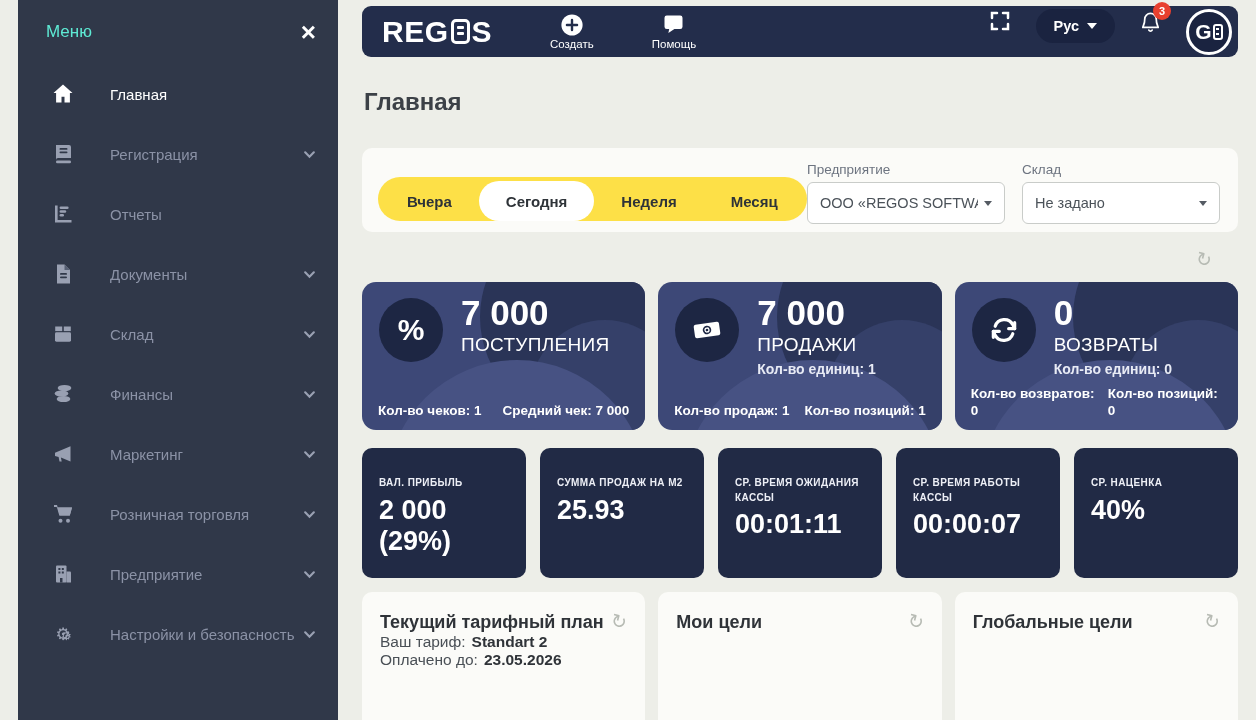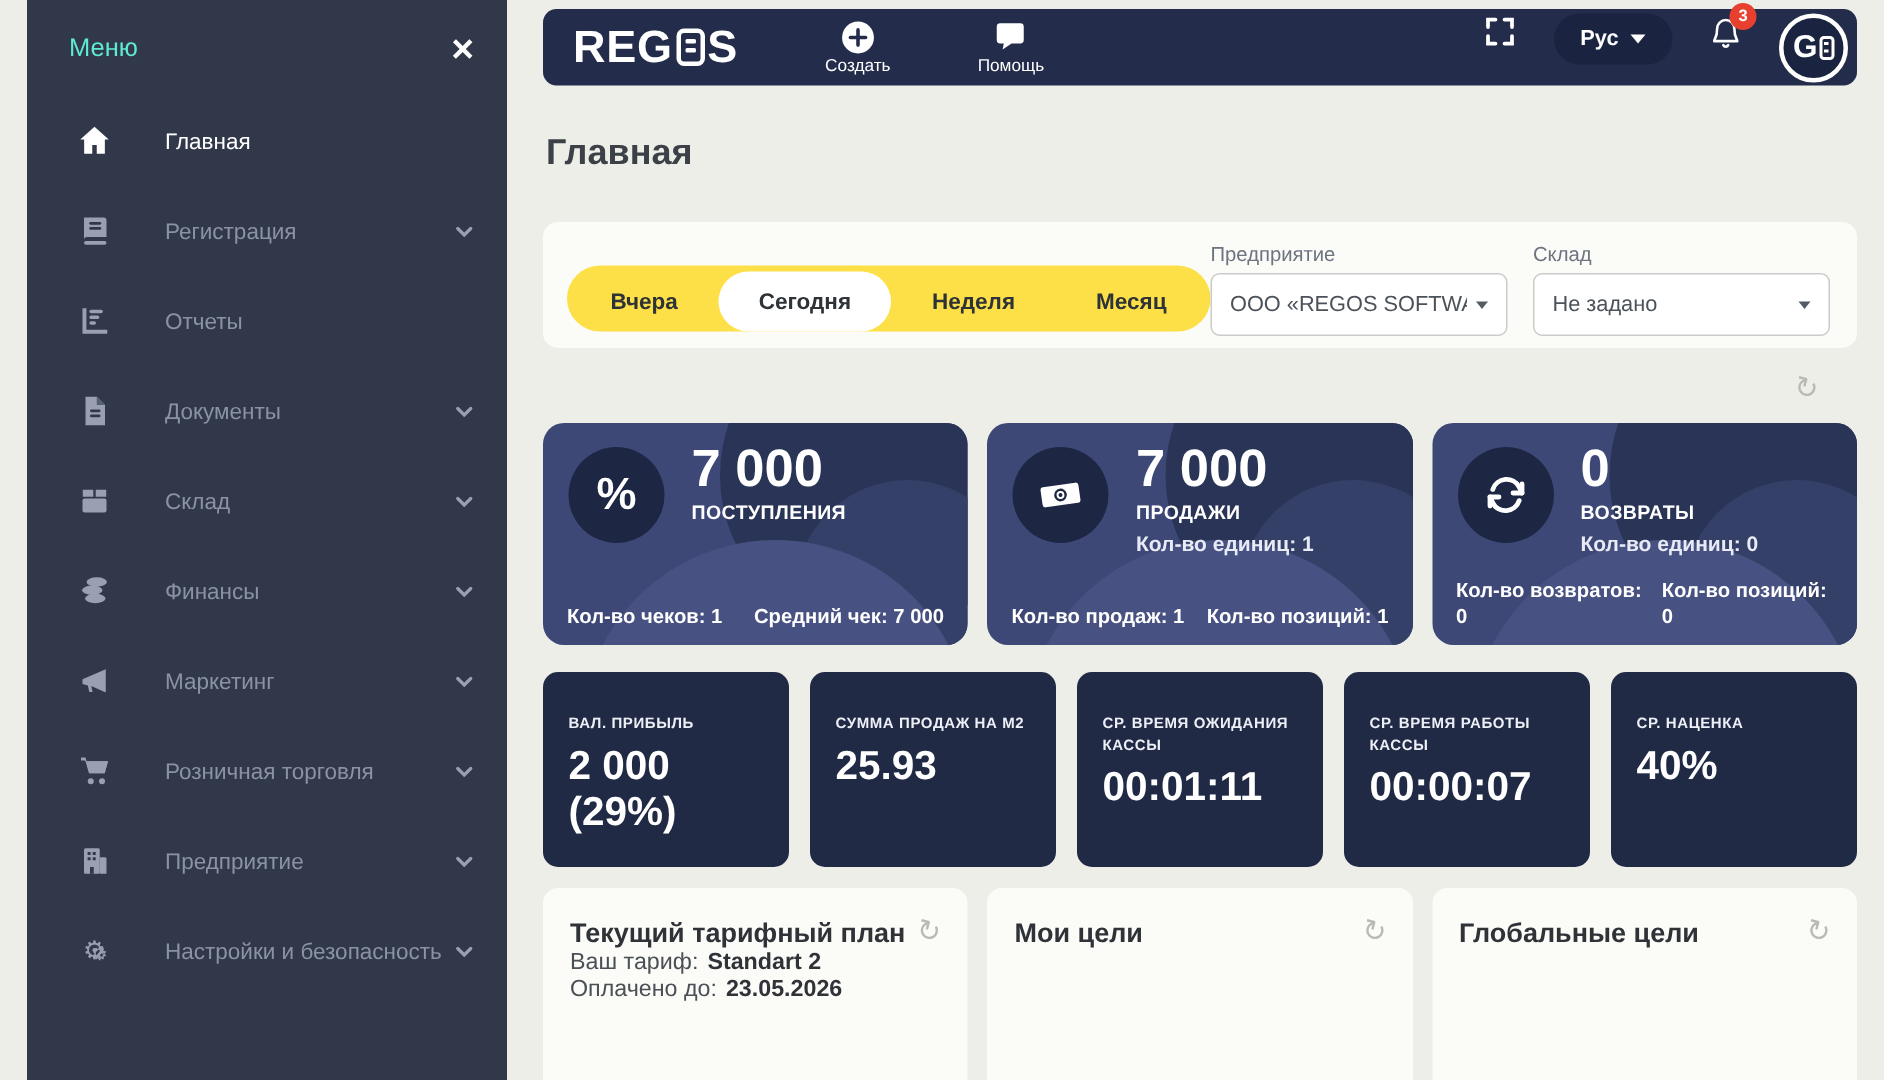--- a/index.html
+++ b/index.html
@@ -136,21 +136,21 @@
     position:absolute; width:150px; height:150px; border-radius:50%;
     background:#354069; bottom:-40px; right:-35px;
   }
   .big-card .icon-circle {
     position:absolute; left:17px; top:16px; width:64px; height:64px; border-radius:50%;
     background:#1d2643; display:flex; align-items:center; justify-content:center; z-index:2;
   }
   .percent-glyph { font-size:30px; font-weight:bold; color:#fff; }
   .big-card .text-block { position:absolute; left:99px; top:12px; z-index:2; }
   .big-value { font-size:35px; font-weight:bold; line-height:1.1; }
-  .big-label { font-size:13px; font-weight:700; letter-spacing:.3px; margin-top:1px; }
+  .big-label { font-size:19px; font-weight:400; letter-spacing:.3px; margin-top:1px; }
   .big-sub { font-size:14px; font-weight:600; color:#e8ebf5; margin-top:5px; }
   .big-footer {
     position:absolute; left:16px; right:16px; bottom:10px; z-index:2;
     display:flex; justify-content:space-between; gap:10px;
     font-size:13.5px; font-weight:bold; line-height:1.3;
   }
   
   .small-cards {
     position:absolute; left:362px; top:448px; width:876px; height:130px;
     display:grid; grid-template-columns:repeat(5,1fr); gap:14px;

